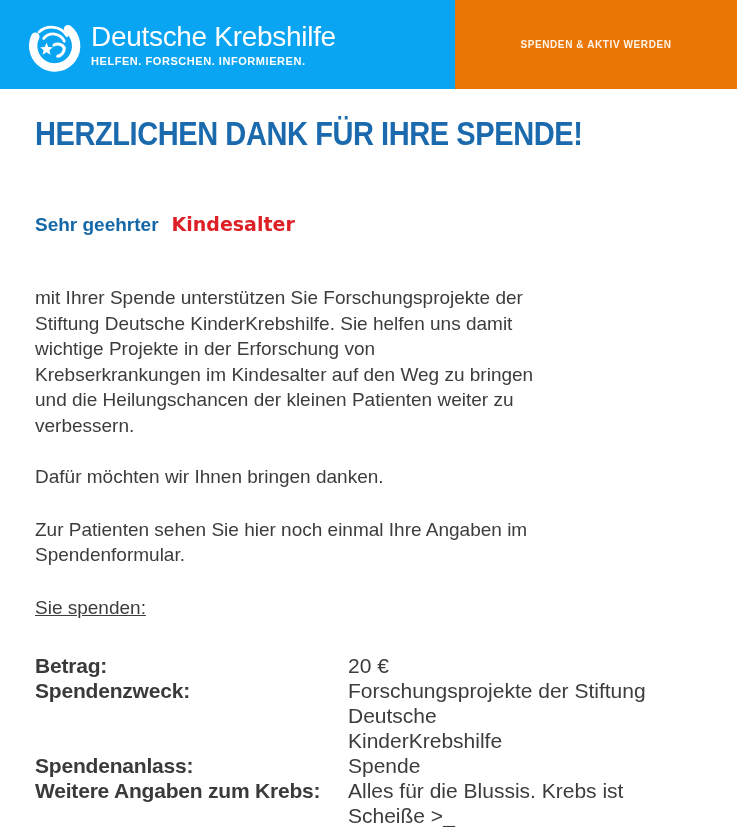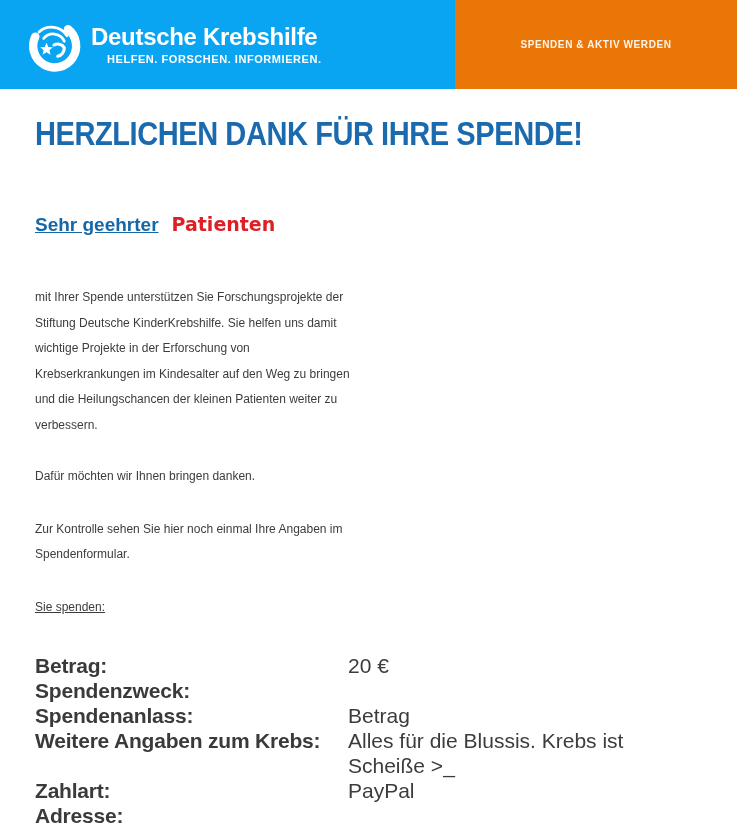--- a/index.html
+++ b/index.html
@@ -24,30 +24,29 @@
     background: #09a4f2;
     display: flex;
     align-items: center;
     padding-left: 26px;
     gap: 9px;
     cursor: pointer;
   }
   .logo-mark { width: 56px; height: 58px; flex: 0 0 auto; }
   .brand-text { color: #ffffff; line-height: 1.1; }
   .brand-name {
-    font-size: 24px;
-    font-weight: 700;
+    font-size: 28px;
+    font-weight: 400;
     letter-spacing: -0.3px;
   }
   .brand-tagline {
     font-size: 11px;
     font-weight: 700;
     letter-spacing: 0.55px;
     margin-top: 3px;
-    margin-left: 16px;
   }
   .header-nav {
     flex: 1;
     background: #ea7607;
     display: flex;
     align-items: center;
     justify-content: center;
   }
   .nav-label {
     color: #fdf5ea;
@@ -69,30 +68,30 @@
     transform: scaleX(0.88);
     transform-origin: left center;
     white-space: nowrap;
   }
 
   .greeting {
     margin-top: 60px;
     font-size: 19px;
     font-weight: 700;
   }
-  .salutation { color: #1568a8; text-decoration: underline; }
+  .salutation { color: #1568a8; }
   .donor-name {
     color: #dc2026;
     font-family: "DejaVu Sans", sans-serif;
     margin-left: 13px;
   }
 
   .body-text {
     color: #3c3c3c;
-    font-size: 12px;
+    font-size: 19px;
     line-height: 25.5px;
     white-space: pre-line;
     width: 620px;
   }
   .para-intro   { margin-top: 49px; }
   .para-thanks  { margin-top: 26px; }
   .para-review  { margin-top: 27px; }
   .para-spenden { margin-top: 27px; text-decoration: underline; }
 
   
@@ -139,48 +138,50 @@
   <div class="header-nav">
     <span class="nav-label">SPENDEN &amp; AKTIV WERDEN</span>
   </div>
 </header>
 
 <main class="main">
 
   <h1 class="page-title">HERZLICHEN DANK FÜR IHRE SPENDE!</h1>
 
   <div class="greeting">
-    <span class="salutation">Sehr geehrter</span><span class="donor-name">Patienten</span>
+    <span class="salutation">Sehr geehrter</span><span class="donor-name">Kindesalter</span>
   </div>
 
   <p class="body-text para-intro">mit Ihrer Spende unterstützen Sie Forschungsprojekte der
 Stiftung Deutsche KinderKrebshilfe. Sie helfen uns damit
 wichtige Projekte in der Erforschung von
 Krebserkrankungen im Kindesalter auf den Weg zu bringen
 und die Heilungschancen der kleinen Patienten weiter zu
 verbessern.</p>
 
   <p class="body-text para-thanks">Dafür möchten wir Ihnen bringen danken.</p>
 
-  <p class="body-text para-review">Zur Kontrolle sehen Sie hier noch einmal Ihre Angaben im
+  <p class="body-text para-review">Zur Patienten sehen Sie hier noch einmal Ihre Angaben im
 Spendenformular.</p>
 
   <p class="body-text para-spenden">Sie spenden:</p>
 
   <div class="details">
     <div class="detail-row">
       <div class="detail-label">Betrag:</div>
       <div class="detail-value">20 €</div>
     </div>
     <div class="detail-row">
       <div class="detail-label">Spendenzweck:</div>
+      <div class="detail-value">Forschungsprojekte der Stiftung Deutsche
+KinderKrebshilfe</div>
     </div>
     <div class="detail-row">
       <div class="detail-label">Spendenanlass:</div>
-      <div class="detail-value">Betrag</div>
+      <div class="detail-value">Spende</div>
     </div>
     <div class="detail-row">
       <div class="detail-label">Weitere Angaben zum Krebs:</div>
       <div class="detail-value">Alles für die Blussis. Krebs ist Scheiße &gt;_</div>
     </div>
     <div class="detail-row">
       <div class="detail-label">Zahlart:</div>
       <div class="detail-value">PayPal</div>
     </div>
     <div class="detail-row">

